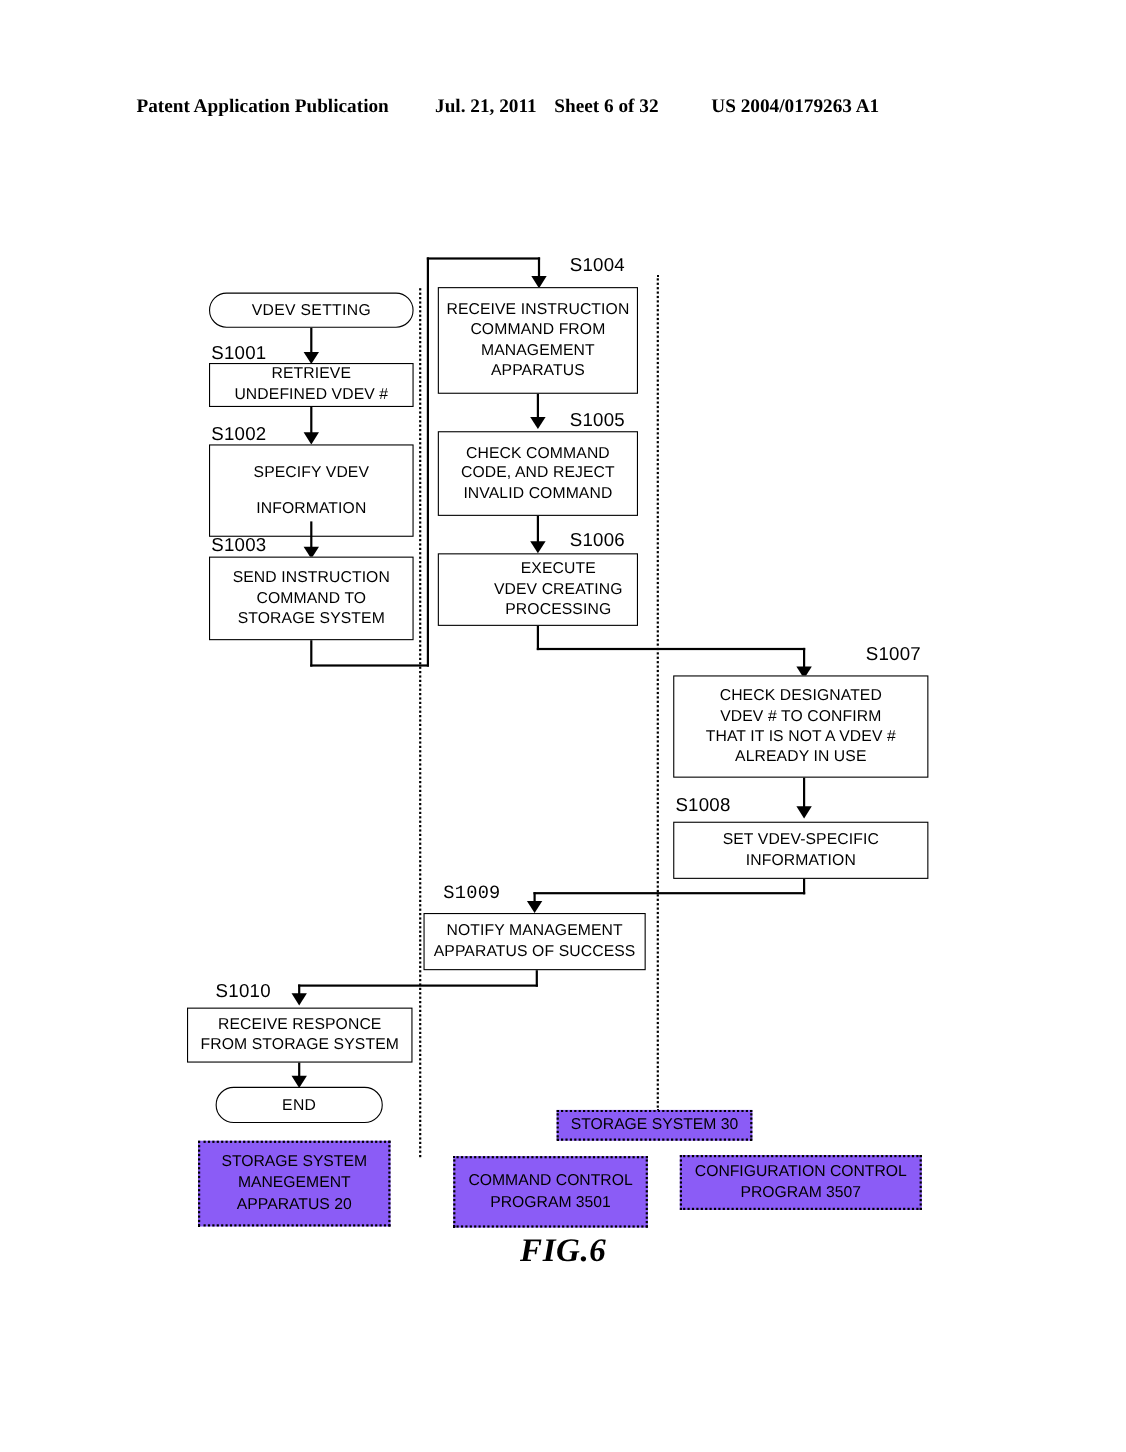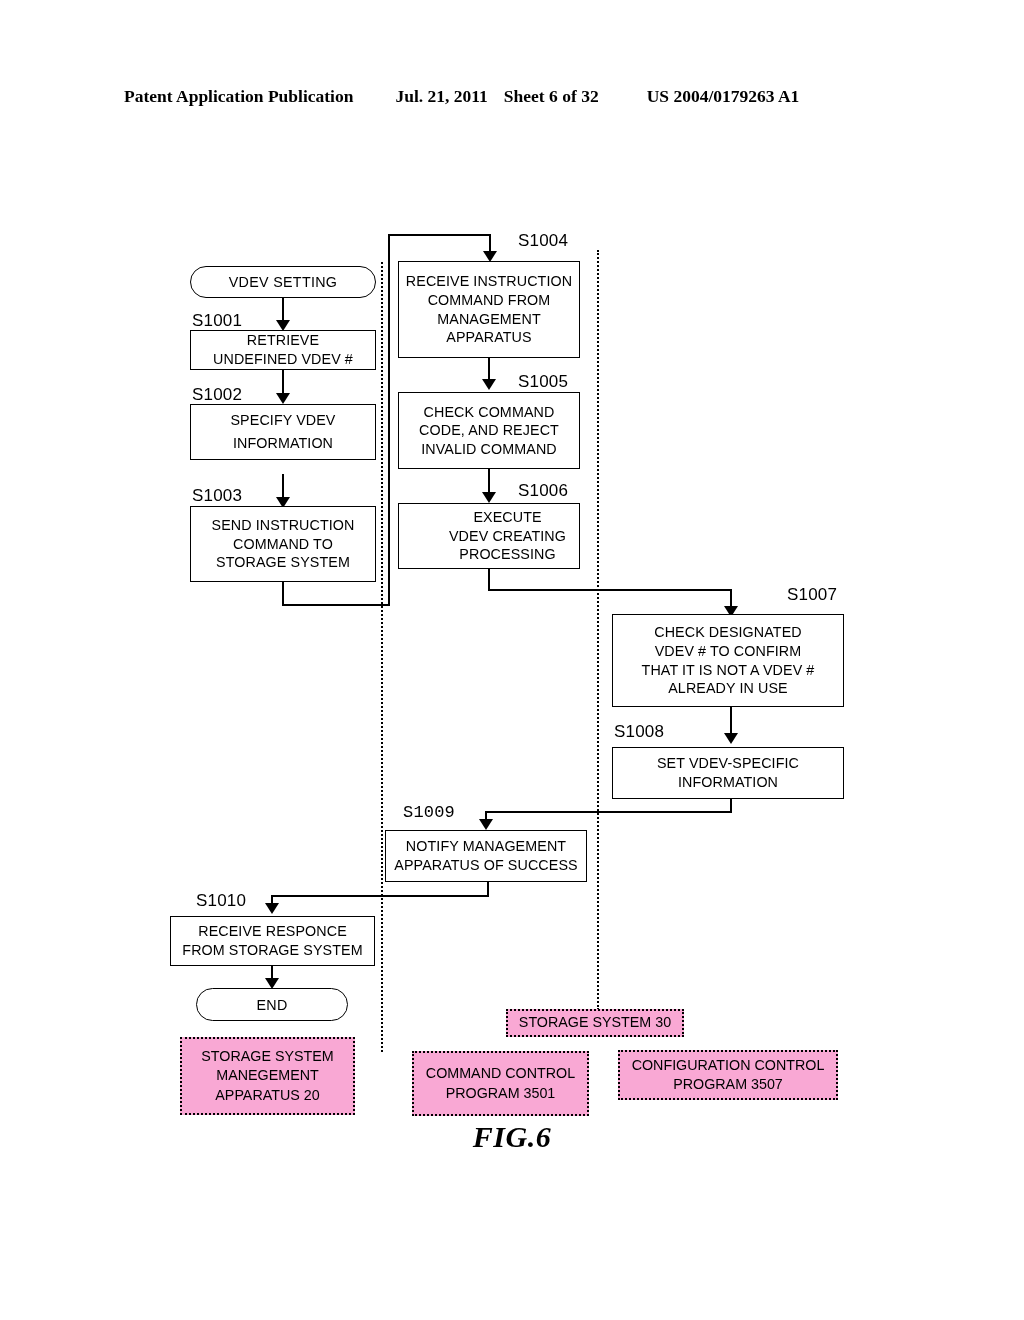--- a/index.html
+++ b/index.html
@@ -74,21 +74,21 @@
     align-items: center;
     justify-content: center;
     font-size: 14.3px;
     letter-spacing: 0.3px;
   }
 
   
   .legendbox {
     position: absolute;
     border: 2px dotted #000;
-    background: #f9a8d4;
+    background: #8b5cf6;
     box-sizing: border-box;
     display: flex;
     flex-direction: column;
     align-items: center;
     justify-content: center;
     text-align: center;
     font-size: 14.3px;
     line-height: 1.34;
   }
   .legendbox .ln { display: block; white-space: nowrap; }
@@ -160,21 +160,21 @@
   <div class="steplabel" style="left:192px; top:311px;">S1001</div>
   <div class="fbox" style="left:190px; top:330px; width:186px; height:40px;">
     <span class="ln">RETRIEVE</span>
     <span class="ln">UNDEFINED VDEV #</span>
   </div>
 
   <div class="vline" style="left:282px; top:370px; height:28px;"></div>
   <div class="arrow-down" style="left:276px; top:393px;"></div>
 
   <div class="steplabel" style="left:192px; top:385px;">S1002</div>
-  <div class="fbox" style="left:190px; top:404px; width:186px; height:56px; justify-content:space-evenly;">
+  <div class="fbox" style="left:190px; top:404px; width:186px; height:84px; justify-content:space-evenly;">
     <span class="ln">SPECIFY VDEV</span>
     <span class="ln">INFORMATION</span>
   </div>
 
   <div class="vline" style="left:282px; top:474px; height:28px;"></div>
   <div class="arrow-down" style="left:276px; top:497px;"></div>
 
   <div class="steplabel" style="left:192px; top:486px;">S1003</div>
   <div class="fbox" style="left:190px; top:506px; width:186px; height:76px;">
     <span class="ln">SEND INSTRUCTION</span>

